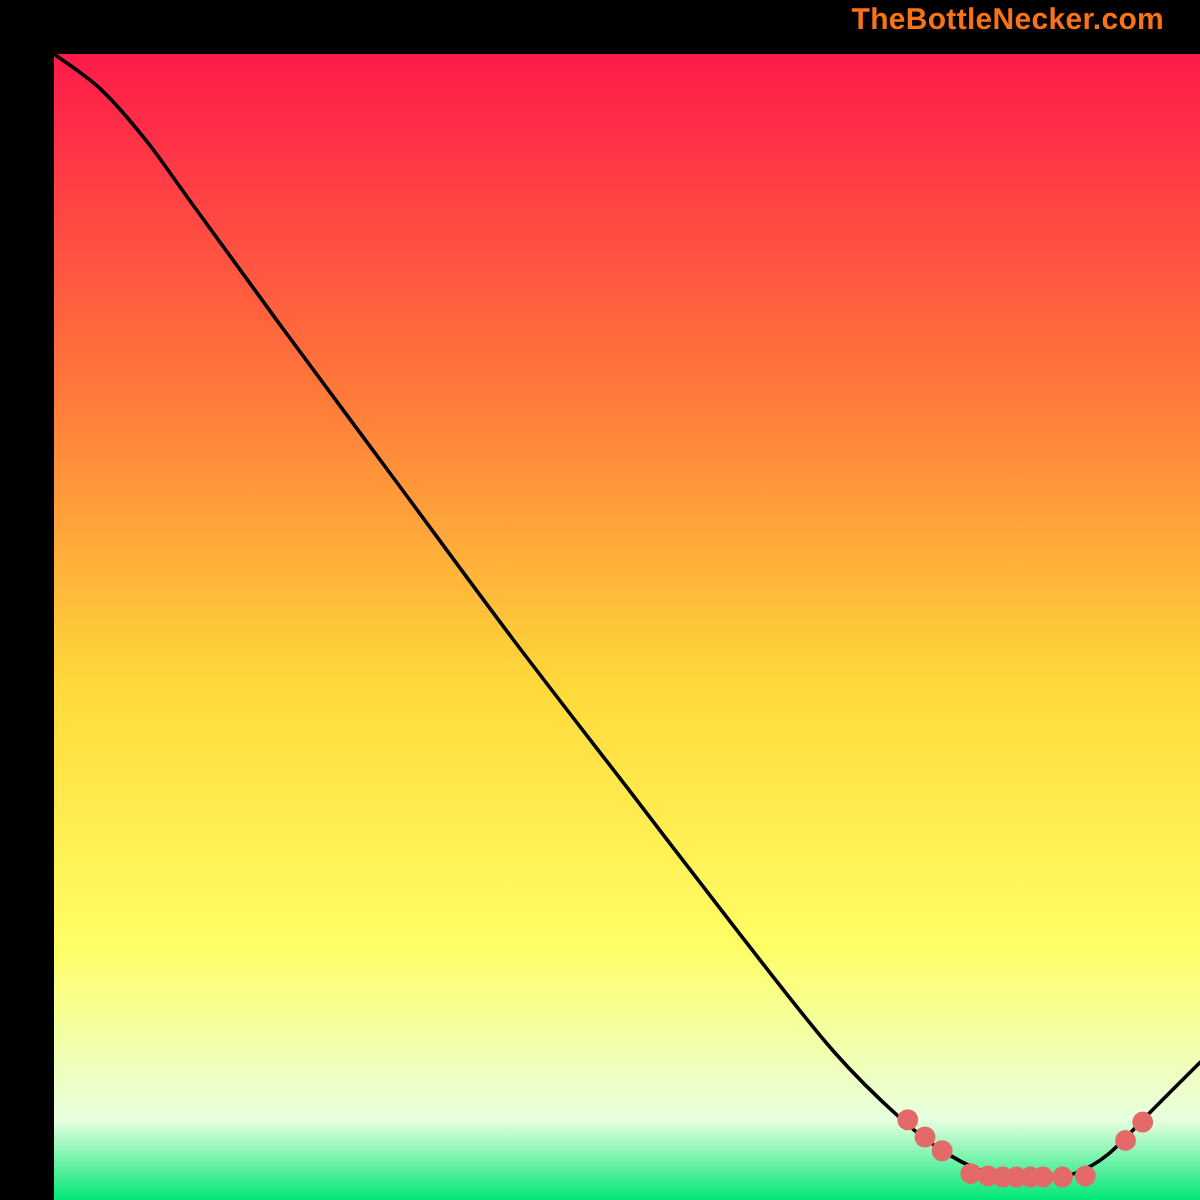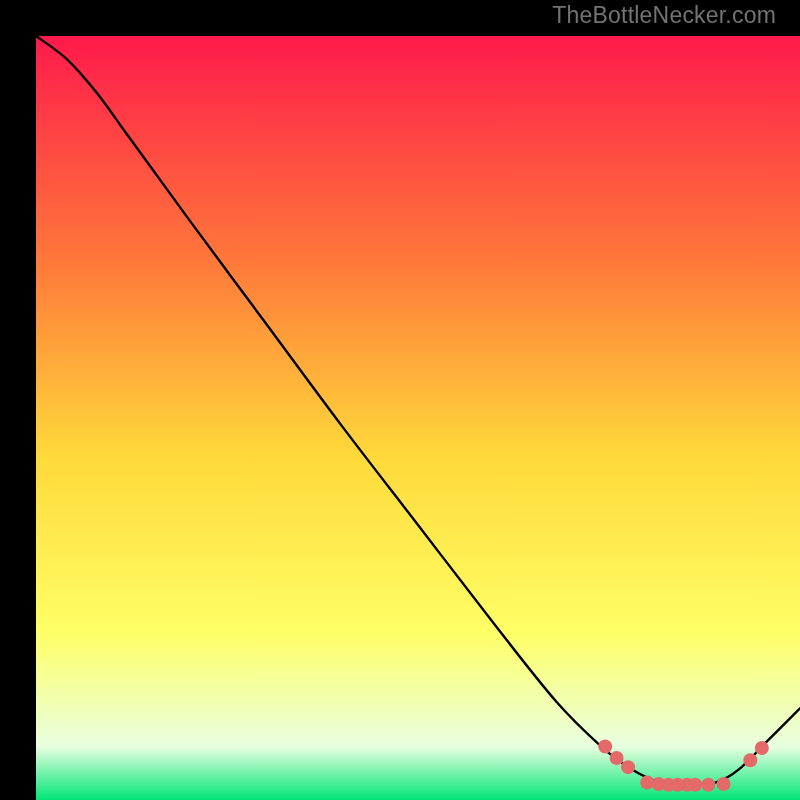--- a/index.html
+++ b/index.html
@@ -16,23 +16,23 @@
     left: 18px;
     top: 18px;
     width: 764px;
     height: 764px;
     background: #000;
   }
   .watermark {
     position: absolute;
     top: 2px;
     right: 24px;
-    color: #737373;
-    font-size: 23px;
-    font-weight: 400;
+    color: #f97316;
+    font-size: 20px;
+    font-weight: 700;
     letter-spacing: 0.2px;
     user-select: none;
   }
   svg {
     position: absolute;
     left: 18px;
     top: 18px;
   }
 </style>
 </head>

